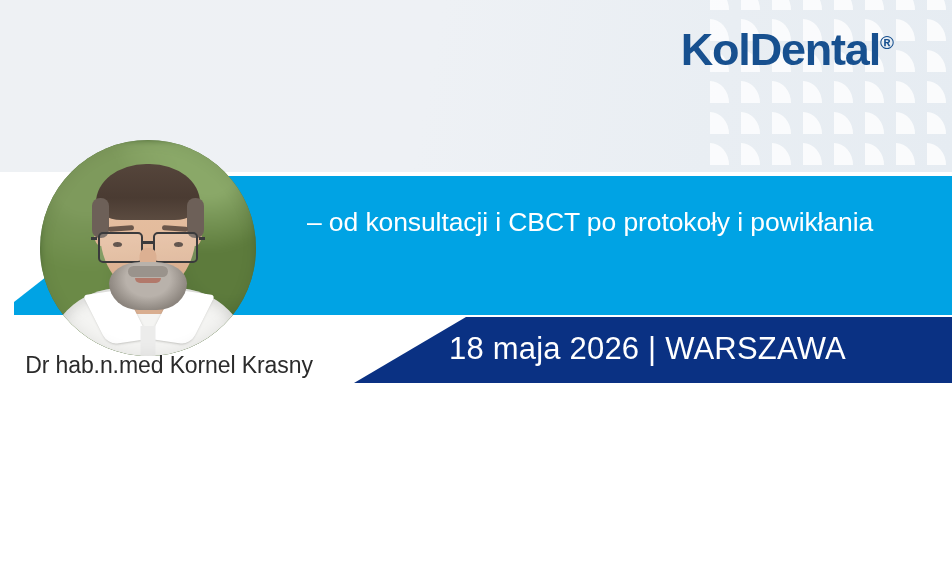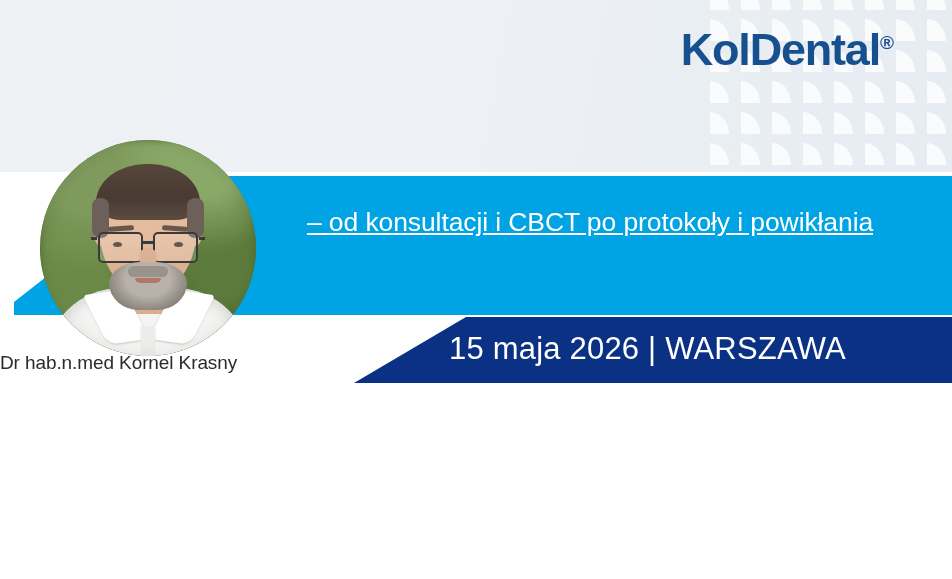--- a/index.html
+++ b/index.html
@@ -101,21 +101,21 @@
     width: 664px;
     text-align: center;
     color: #ffffff;
     font-family: "Liberation Sans", sans-serif;
     font-size: 26.5px;
     font-weight: normal;
     line-height: 40px;
     letter-spacing: -.1px;
   }
   .title-line { display: block; white-space: nowrap; }
-  .title-line.l2 { margin-left: 4px; text-decoration: underline; }
+  .title-line.l2 { margin-left: 4px; }
 
   .date-text {
     position: absolute;
     left: 449px; top: 331px;
     color: #ffffff;
     font-family: "Liberation Sans", sans-serif;
     font-size: 31px;
     font-weight: normal;
     letter-spacing: .2px;
     white-space: nowrap;
@@ -286,22 +286,23 @@
   .p-soft {
     position: absolute; inset: 0;
     box-shadow: inset 0 0 16px rgba(0,0,0,.08);
     border-radius: 50%;
   }
 
   .speaker-name {
     position: absolute;
     left: 0px; top: 352px;
     width: 338px;
-    font-family: "Liberation Sans", sans-serif;
-    font-size: 19px;
+    text-align: center;
+    font-family: "Liberation Sans", sans-serif;
+    font-size: 23px;
     color: #2b2b2b;
     letter-spacing: -.1px;
     white-space: nowrap;
   }
 </style>
 </head>
 <body>
 
 <div id="canvas">
 
@@ -363,21 +364,21 @@
   </div>
 
   <div class="banner-light"></div>
 
   <div class="banner-dark"></div>
 
   <div class="title-text">
     <span class="title-line l2">– od konsultacji i CBCT po protokoły i powikłania</span>
   </div>
 
-  <div class="date-text">15 maja 2026 | WARSZAWA</div>
+  <div class="date-text">18 maja 2026 | WARSZAWA</div>
 
   <div class="portrait">
     <div class="p-bg"></div>
     <div class="p-shoulders"></div>
     <div class="p-neck"></div>
     <div class="p-collar-l"></div>
     <div class="p-collar-r"></div>
     <div class="p-placket"></div>
     <div class="p-ear-l"></div>
     <div class="p-ear-r"></div>

